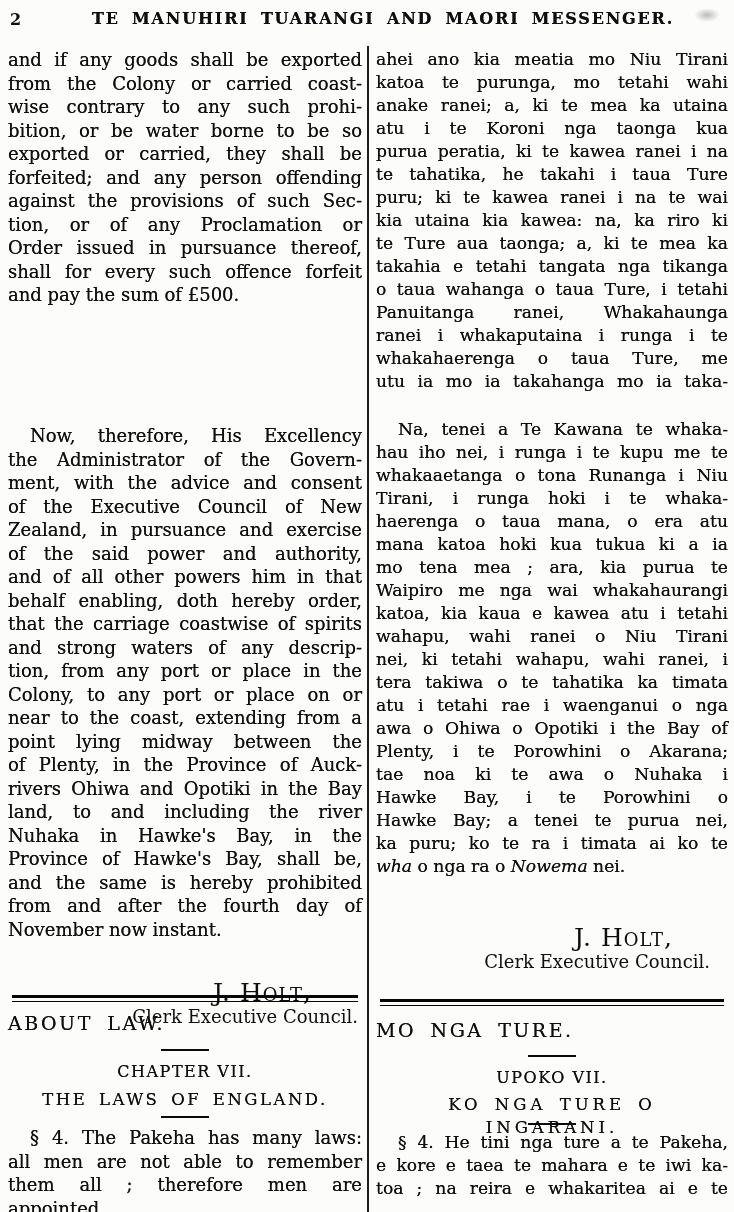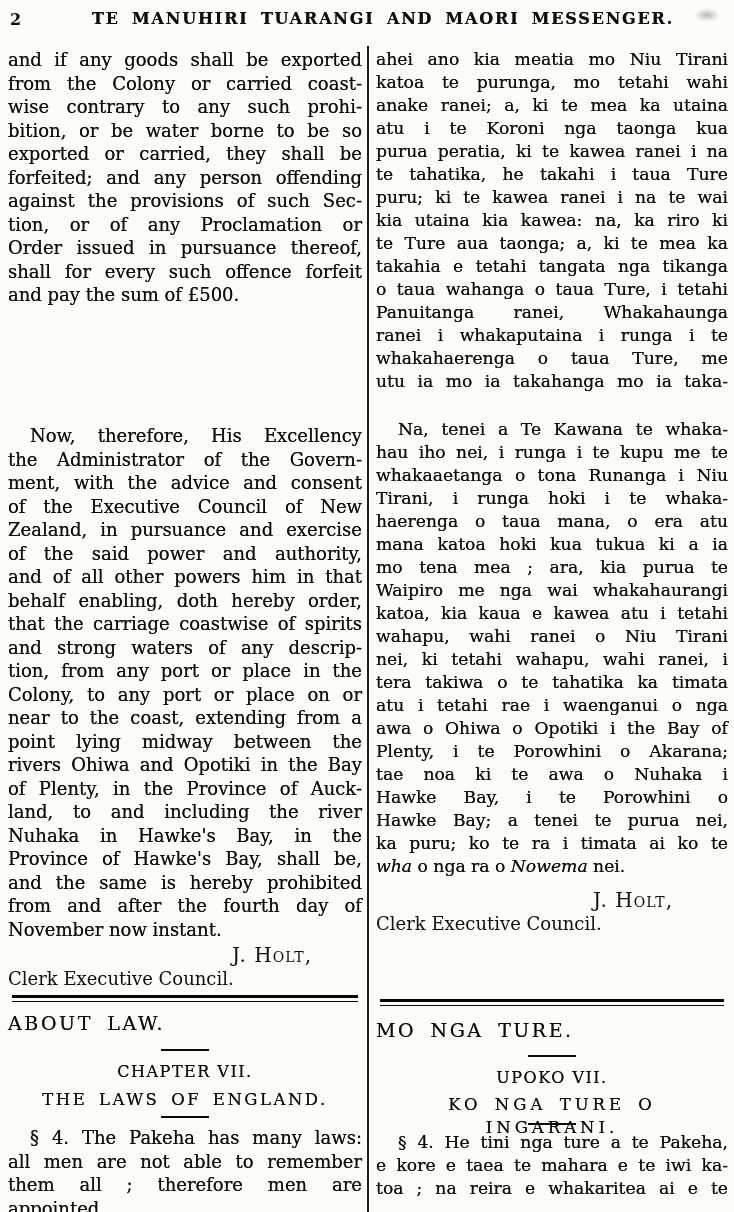--- a/index.html
+++ b/index.html
@@ -26,22 +26,22 @@
   .col { position:absolute; top:0; height:100%; }
   #col-left  { left:8px;   width:354px; font-size:18px;   line-height:23.5px; }
   #col-right { left:376px; width:352px; font-size:17.2px; line-height:23px; }
   
   .para { position:absolute; left:0; right:0; }
   .tline { text-align:justify; text-align-last:justify; text-shadow:0 0 .5px rgba(20,20,20,.85); }
   .tline.endline { text-align-last:left; }
   .tline.indent { text-indent:22px; }
   
   .sig { position:absolute; left:0; right:0; line-height:24px; }
-  .sig-name { text-align:right; font-size:20px; font-variant:small-caps; letter-spacing:1px; }
-  .sig-title { text-align:left; font-size:18px; }
+  .sig-name { text-align:right; font-size:25px; font-variant:small-caps; letter-spacing:1px;margin-top:38px; }
+  .sig-title { text-align:right; font-size:18px; }
   .sig-left .sig-name  { padding-right:50px; }
   .sig-left .sig-title { padding-right:4px; }
   .sig-right .sig-name  { padding-right:55px; }
   .sig-right .sig-title { padding-right:18px; }
   
   .double-rule {
     position:absolute; left:4px; right:4px; height:3px;
     border-top:3px solid #050505; border-bottom:1.5px solid #050505;
   }
   .heading-rule {
@@ -98,22 +98,22 @@
         <div class="tline">Zealand, in pursuance and exercise</div>
         <div class="tline">of the said power and authority,</div>
         <div class="tline">and of all other powers him in that</div>
         <div class="tline">behalf enabling, doth hereby order,</div>
         <div class="tline">that the carriage coastwise of spirits</div>
         <div class="tline">and strong waters of any descrip-</div>
         <div class="tline">tion, from any port or place in the</div>
         <div class="tline">Colony, to any port or place on or</div>
         <div class="tline">near to the coast, extending from a</div>
         <div class="tline">point lying midway between the</div>
+        <div class="tline">of Plenty, in the Province of Auck-</div>
         <div class="tline">rivers Ohiwa and Opotiki in the Bay</div>
-        <div class="tline">of Plenty, in the Province of Auck-</div>
         <div class="tline">land, to and including the river</div>
         <div class="tline">Nuhaka in Hawke's Bay, in the</div>
         <div class="tline">Province of Hawke's Bay, shall be,</div>
         <div class="tline">and the same is hereby prohibited</div>
         <div class="tline">from and after the fourth day of</div>
         <div class="tline endline">November now instant.</div>
       </div>
     <div class="sig sig-left" style="top:943px">
       <div class="sig-name">J. Holt,</div>
       <div class="sig-title">Clerk Executive Council.</div>

